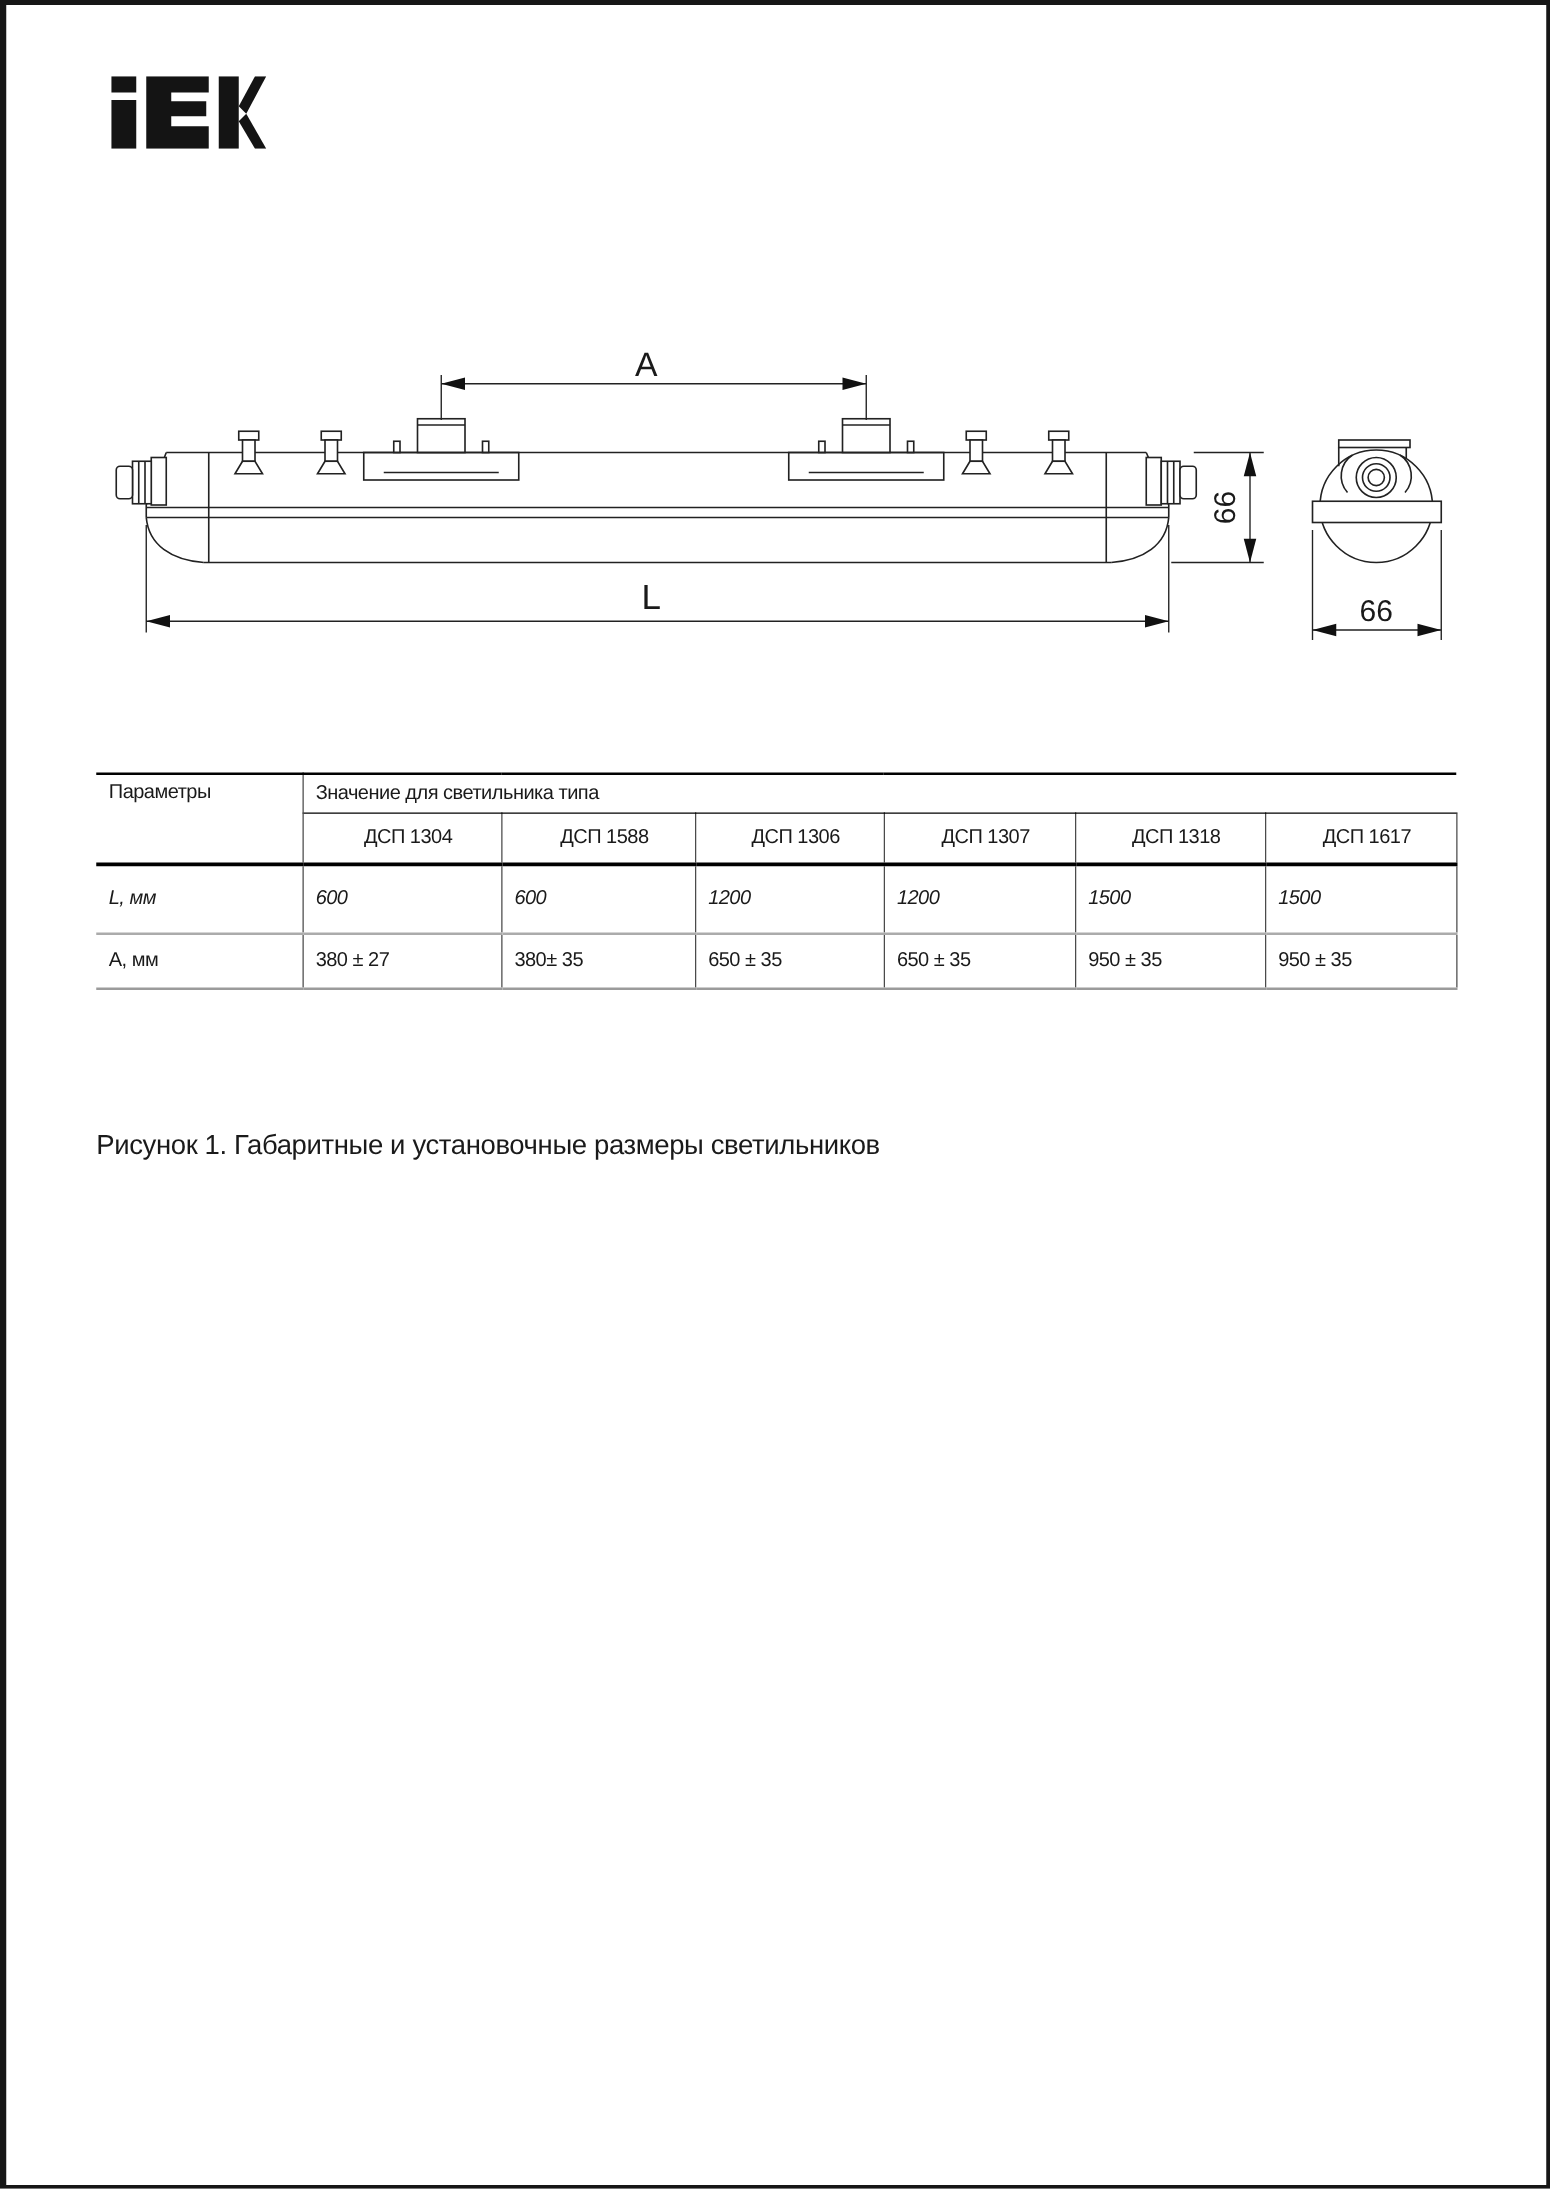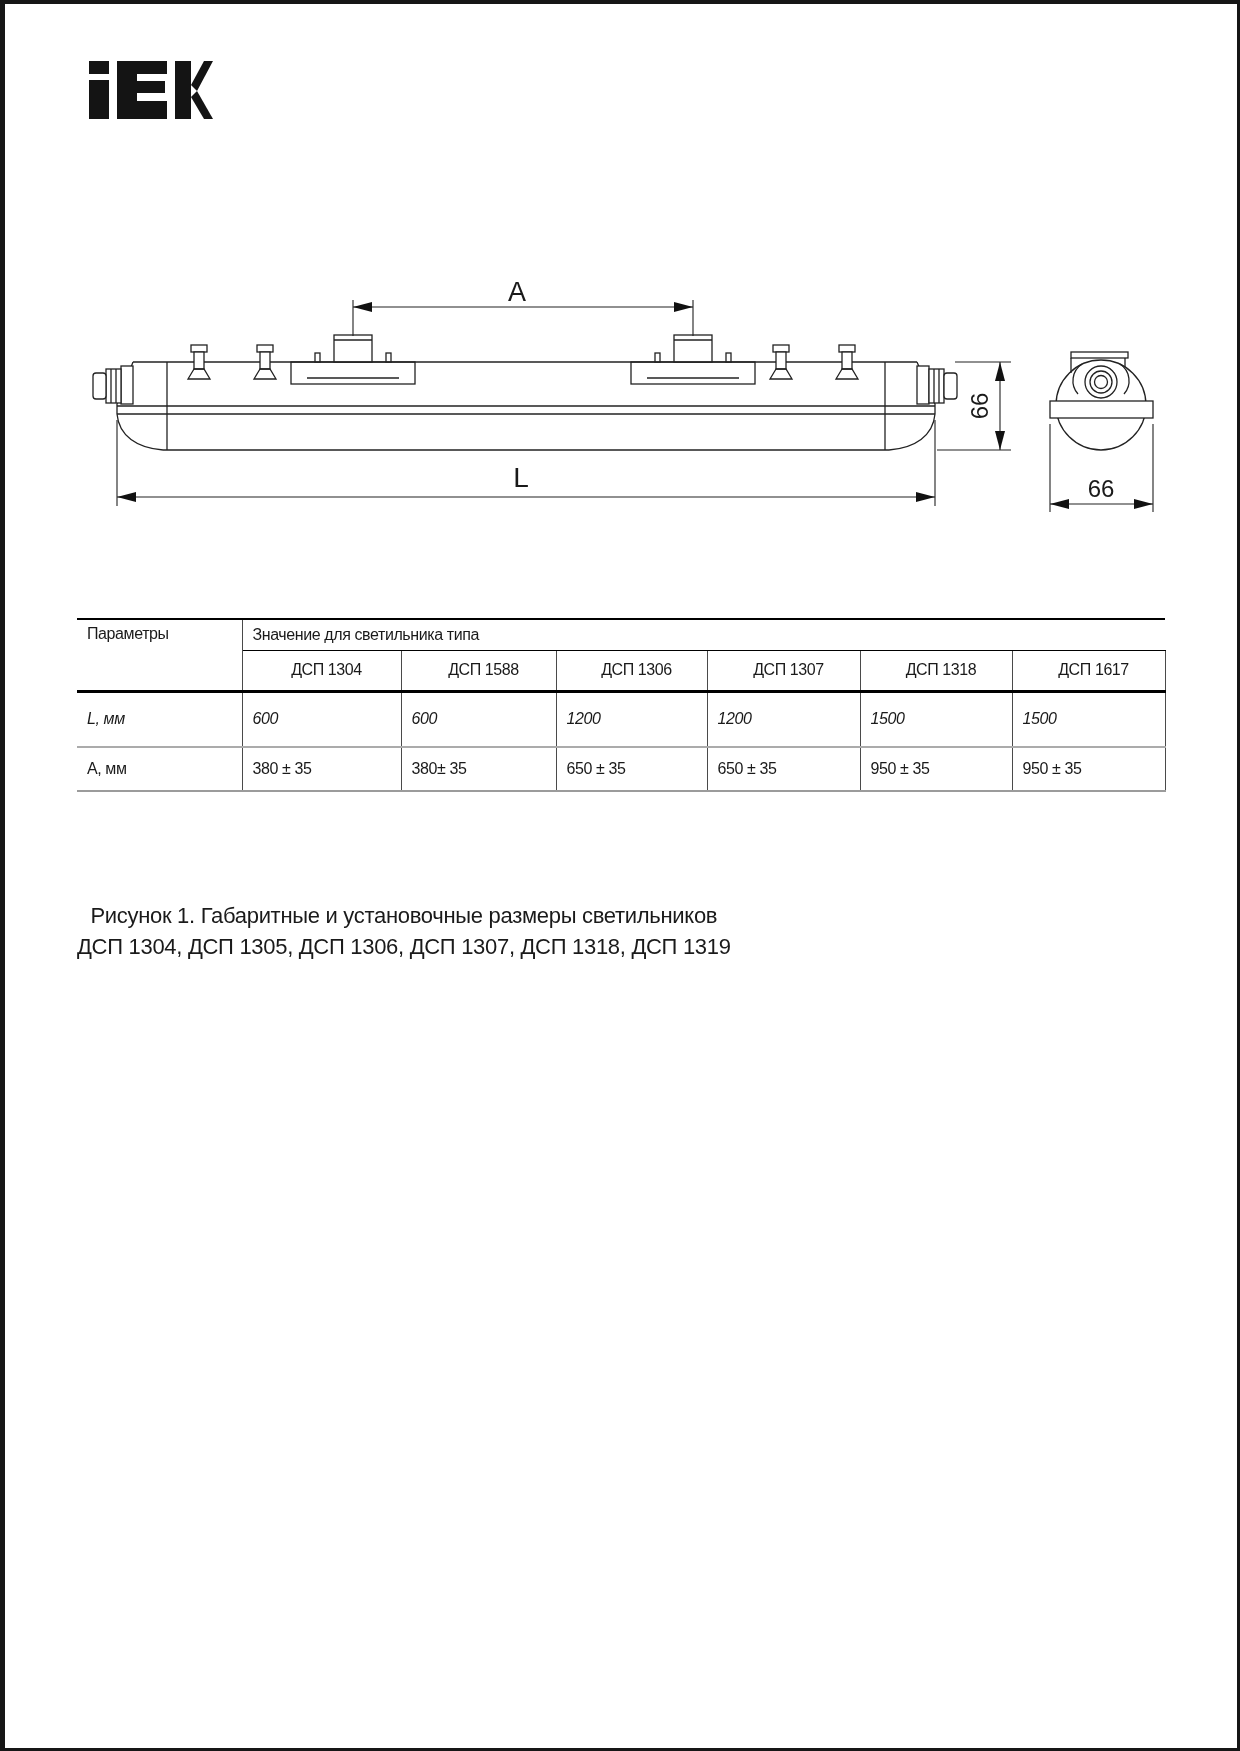--- a/index.html
+++ b/index.html
@@ -36,21 +36,21 @@
   .rh2{height:41px;}
   .rL{height:56px;font-style:italic;}
   .rA{height:44px;}
   .vline{border-right:1.4px solid #4a4a4a;}
   .param-cell{vertical-align:top !important;padding-top:5px !important;border-bottom:3px solid #000;}
   .value-hdr{border-bottom:1.4px solid #000;}
   .sub-hdr{border-bottom:3px solid #000;text-align:center;}
   .rowL td{border-bottom:2px solid #ababab;}
   .rowA td{border-bottom:2px solid #9b9b9b;}
 
-  .caption{position:absolute;left:72px;top:896px;font-size:22px;letter-spacing:-0.3px;line-height:31px;color:#1a1a1a;text-align:center;}
+  .caption{position:absolute;left:72px;top:896px;font-size:22px;letter-spacing:-0.3px;line-height:31px;color:#1a1a1a;}
 </style>
 </head>
 <body>
 
 <div class="page">
 
   <svg class="logo" viewBox="0 0 124 58" aria-label="iEK">
     <g fill="#141414">
       <rect x="0" y="0" width="20" height="13"></rect>
       <rect x="0" y="19" width="20" height="39"></rect>
@@ -201,28 +201,27 @@
       <td class="vline">L, мм</td>
       <td class="vline">600</td>
       <td class="vline">600</td>
       <td class="vline">1200</td>
       <td class="vline">1200</td>
       <td class="vline">1500</td>
       <td class="vline">1500</td>
     </tr>
     <tr class="rA rowA">
       <td class="vline">А, мм</td>
-      <td class="vline">380 ± 35</td>
+      <td class="vline">380 ± 27</td>
       <td class="vline">380± 35</td>
       <td class="vline">650 ± 35</td>
       <td class="vline">650 ± 35</td>
       <td class="vline">950 ± 35</td>
       <td class="vline">950 ± 35</td>
     </tr>
   </tbody>
     </table>
 
   <div class="caption">
     <div>Рисунок 1. Габаритные и установочные размеры светильников</div>
-    <div>ДСП 1304, ДСП 1305, ДСП 1306, ДСП 1307, ДСП 1318, ДСП 1319</div>
   </div>
 
 </div>
 
 </body></html>

